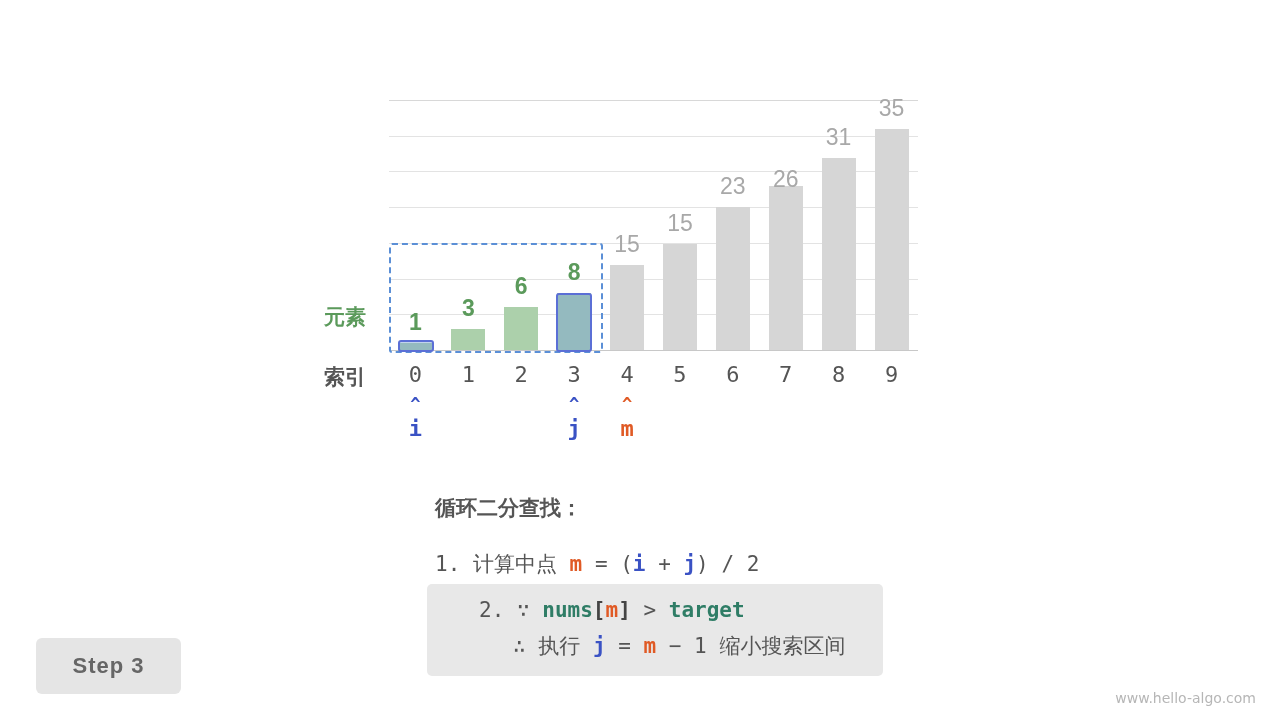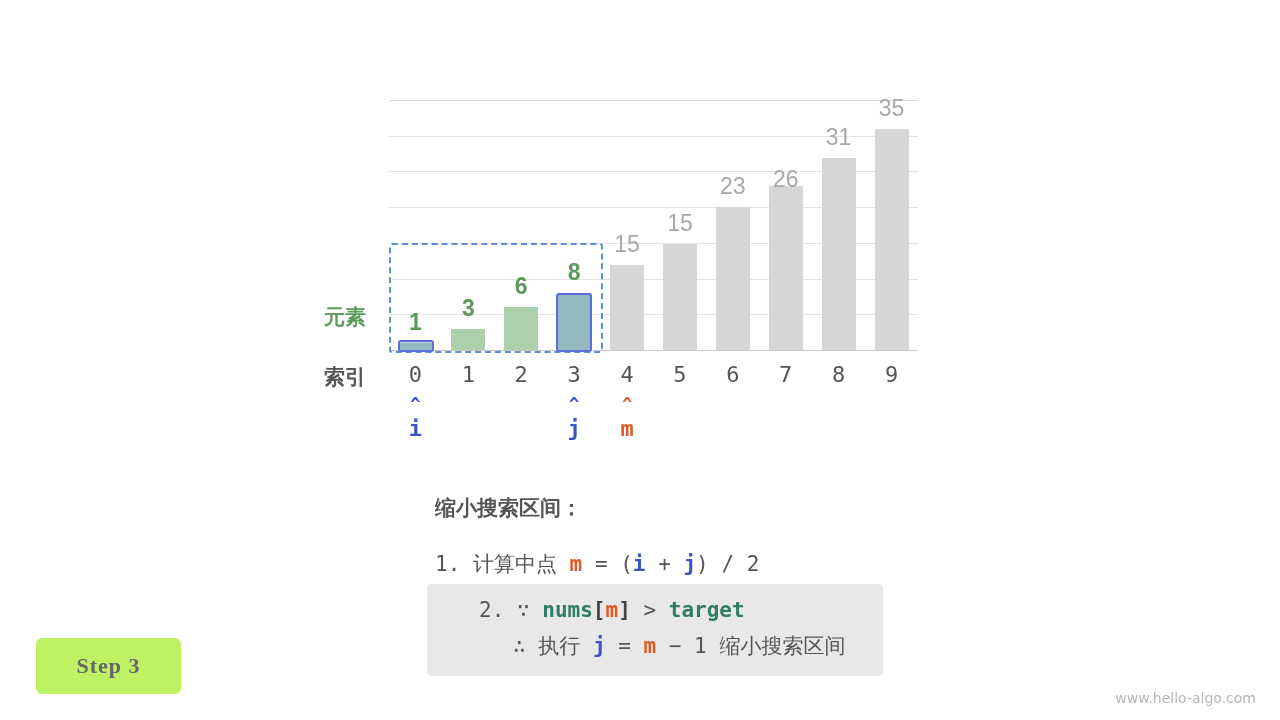--- a/index.html
+++ b/index.html
@@ -219,26 +219,26 @@
   .mono-green { color: #2f7d66; font-weight: bold; }
   .mono-dark { color: #444444; font-weight: bold; }
 
   
   .step-badge {
     position: absolute;
     left: 36px;
     top: 638px;
     width: 145px;
     height: 56px;
-    background: #bef264;
+    background: #e5e5e5;
     border-radius: 6px;
     display: flex;
     align-items: center;
     justify-content: center;
-    font-family: Liberation Serif, serif;
+    font-family: Liberation Sans, sans-serif;
     font-size: 22px;
     font-weight: bold;
     color: #666666;
     letter-spacing: 1px;
   }
 
   
   .watermark {
     position: absolute;
     right: 24px;
@@ -334,21 +334,21 @@
     <div class="pname c-blue" style="left:0px;">i</div>
 
     <div class="caret c-blue" style="left:158.7px;">^</div>
     <div class="pname c-blue" style="left:158.7px;">j</div>
 
     <div class="caret c-orange" style="left:211.6px;">^</div>
     <div class="pname c-orange" style="left:211.6px;">m</div>
   </div>
 
   <div class="caption">
-    <div class="cap-title">缩小搜索区间：</div>
+    <div class="cap-title">循环二分查找：</div>
 
     <div class="cap-line1">
       <span>1.</span>
       <span>计算中点 </span><span class="mono-orange">m</span><span> = (</span><span class="mono-blue">i</span><span> + </span><span class="mono-blue">j</span><span>) / 2</span>
     </div>
 
     <div class="cap-box">
       <div class="cap-line2">
         <span>2.</span>
         <span>∵ </span><span class="mono-green">nums</span><span class="mono-dark">[</span><span class="mono-orange">m</span><span class="mono-dark">]</span><span> &gt; </span><span class="mono-green">target</span>

